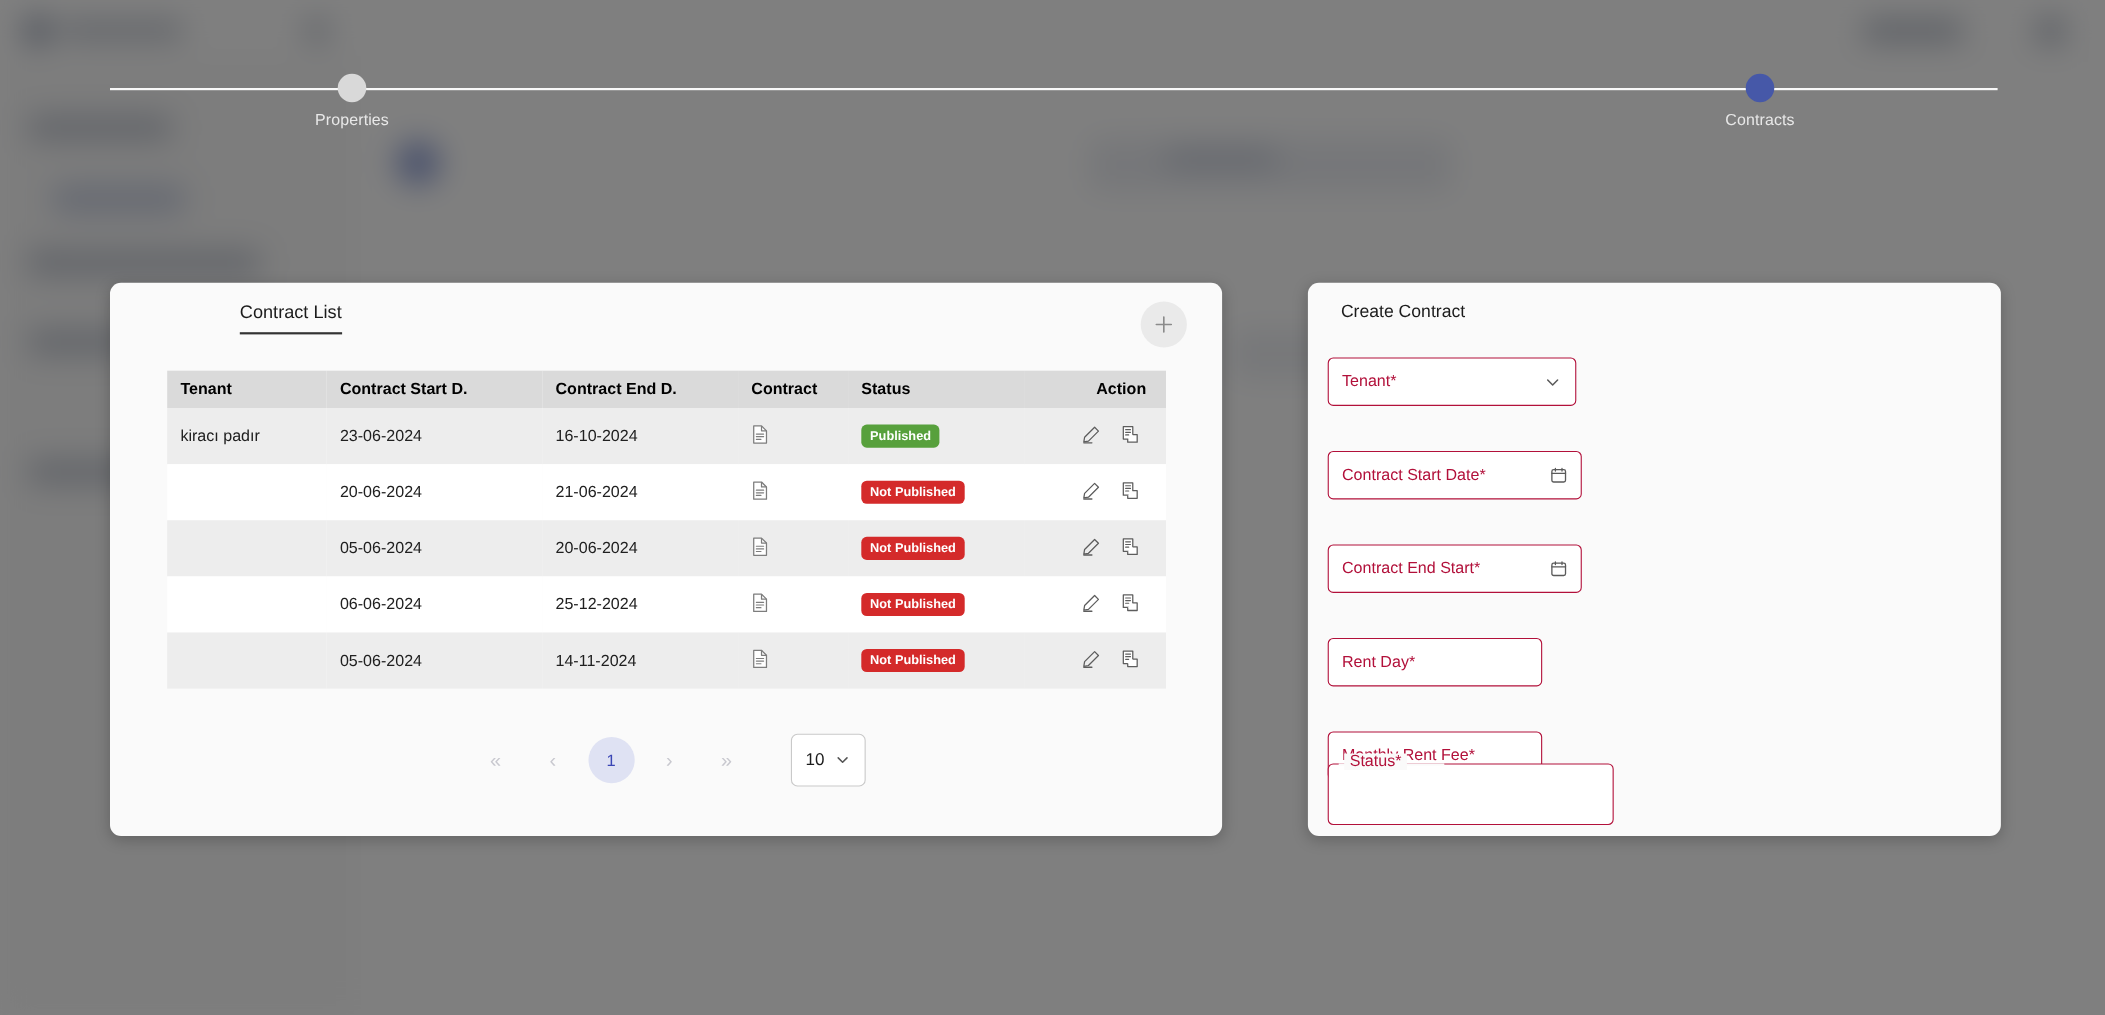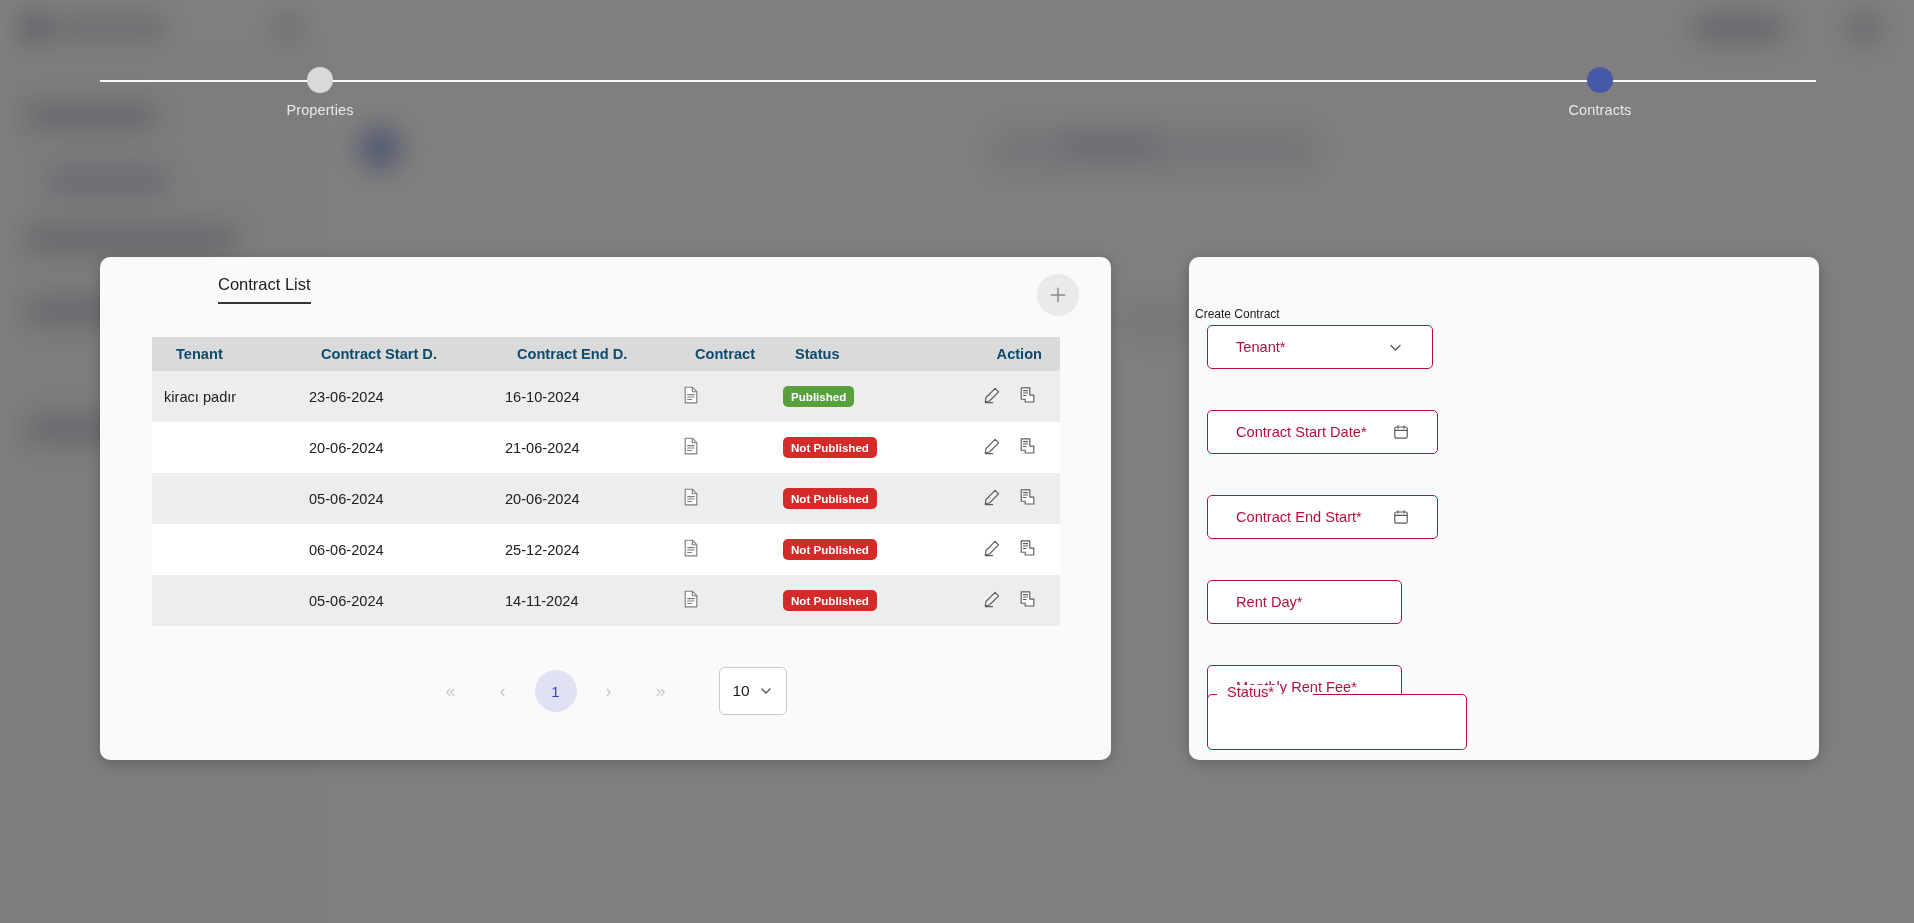--- a/index.html
+++ b/index.html
@@ -121,22 +121,22 @@
     border-radius:50%; background:#eaeaea; border:none; cursor:pointer;
     display:flex; align-items:center; justify-content:center;
   }
   #add-btn svg { display:block; }
 
   #table-wrap {
     position:absolute; left:52px; top:80px; width:908px;
   }
   table { border-collapse:collapse; width:908px; table-layout:fixed; }
   thead th {
-    background:#dadada; color:#0c4a6e; font-size:14.6px; font-weight:bold;
-    text-align:left; padding:9px 10px 9px 24px; height:32px;
+    background:#dadada; color:#000000; font-size:14.6px; font-weight:bold;
+    text-align:left; padding:9px 10px 9px 12px; height:32px;
   }
   thead th.col-action { text-align:right; padding-right:18px; }
   tbody td {
     font-size:14.6px; color:#202020; padding:13px 10px 13px 12px;
     height:51px; vertical-align:middle;
   }
   tbody tr:nth-child(odd) { background:#ededed; }
   tbody tr:nth-child(even) { background:#ffffff; }
 
   .c-tenant { width:145px; }
@@ -184,26 +184,26 @@
     font-size:15.5px; color:#1c1c1c;
   }
 
   
   #create-card {
     position:absolute; left:1189px; top:257px; width:630px; height:503px;
     background:#fafafa; border-radius:10px; overflow:hidden;
     box-shadow: 0 3px 14px rgba(0,0,0,.22);
   }
   #create-title {
-    position:absolute; left:6px; top:18px; font-size:12px; color:#1b1b1b;margin-top:32px;
+    position:absolute; left:30px; top:18px; font-size:16px; color:#1b1b1b;
   }
   .field {
     position:absolute; left:18px; height:44px;
     border:1px solid #b2103a; border-radius:5px; background:#fff;
-    display:flex; align-items:center; padding:0 28px;
+    display:flex; align-items:center; padding:0 12px;
     cursor:text;
   }
   .field .flabel {
     font-size:14.6px; color:#b2103a; flex:1;
   }
   .field .ficon { display:flex; align-items:center; }
 
   
   #field-status {
     position:absolute; left:18px; top:437px; width:260px; height:56px;

